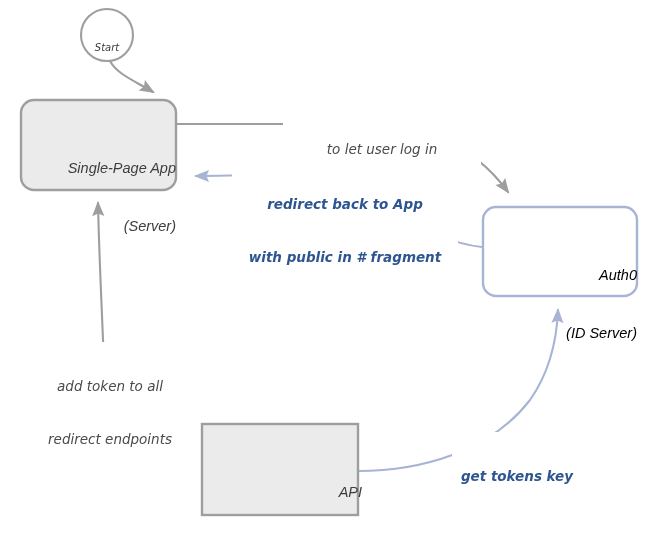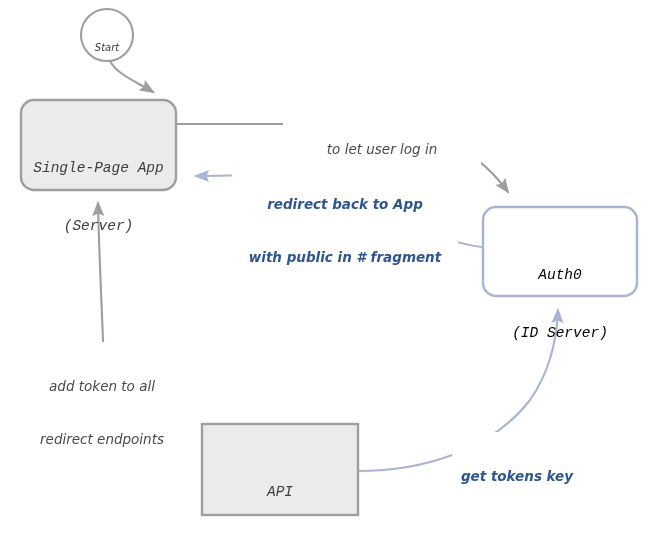--- a/index.html
+++ b/index.html
@@ -23,22 +23,22 @@
   svg.canvas {
     position: absolute;
     left: 0; top: 0;
     width: 651px;
     height: 535px;
     display: block;
   }
   
   .node-label {
     position: absolute;
-    text-align: center;
-    font-family: Liberation Mono, monospace;
+    text-align: right;
+    font-family: Liberation Sans, sans-serif;
     font-style: italic;
     line-height: 1.32;
     white-space: pre;
     pointer-events: none;
     user-select: none;
   }
   .node-label.gray  { color: #3d3d3d; }
   .node-label.blue  { color: #000000; }
 
   .edge-label {
@@ -122,21 +122,21 @@
 
   <div class="edge-label gray" style="left:283px; top:105px; width:190px; padding:1px 4px;">
     <div>to let user log in</div>
   </div>
 
   <div class="edge-label blue" style="left:232px; top:160px; width:218px; padding:1px 4px;">
     <div>redirect back to App</div>
     <div>with public in # fragment</div>
   </div>
 
-  <div class="edge-label gray" style="left:12px; top:342px; width:172px; padding:1px 4px;text-align:center;">
+  <div class="edge-label gray" style="left:20px; top:342px; width:172px; padding:1px 4px;text-align:center;">
     <div>add token to all</div>
     <div>redirect endpoints</div>
   </div>
 
   <div class="edge-label blue" style="left:452px; top:432px; width:124px; padding:1px 3px;">
     <div>get tokens key</div>
   </div>
 
 </div>
 

